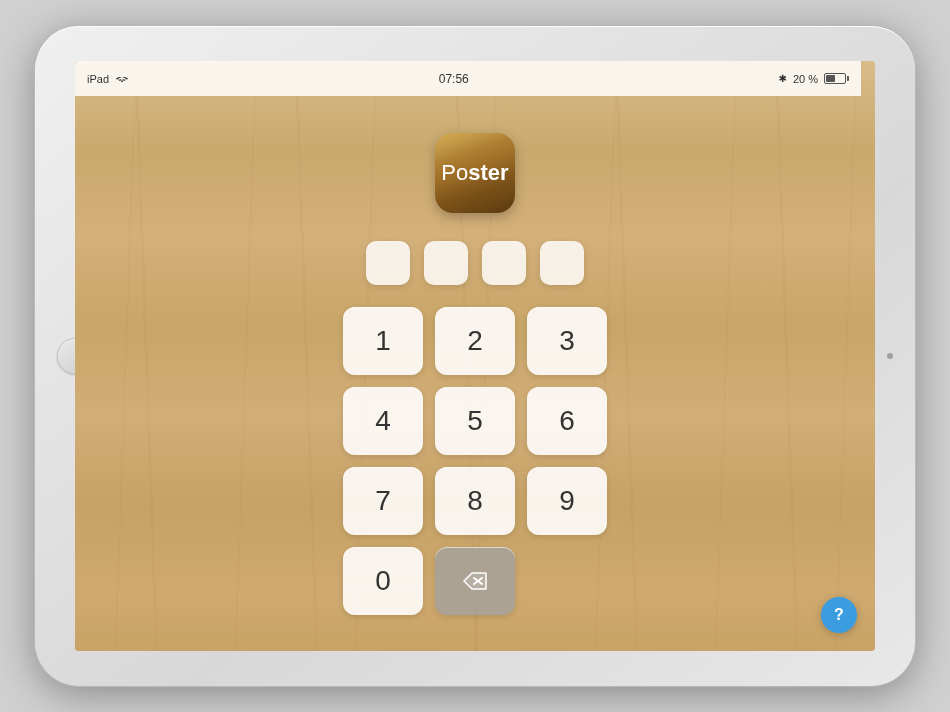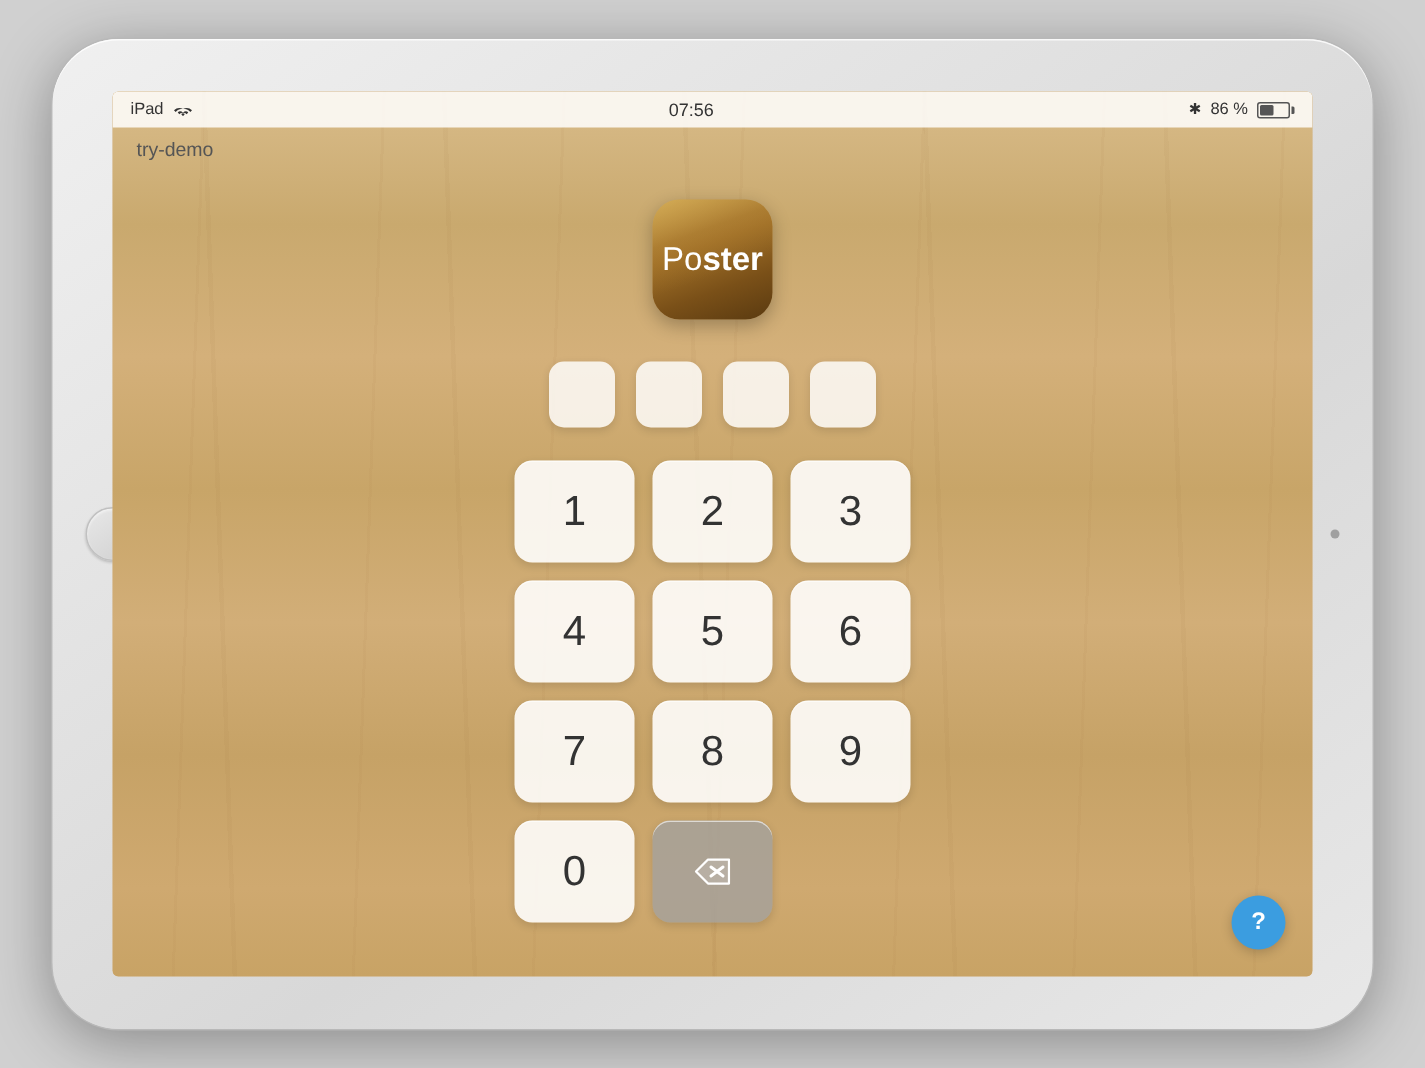--- a/index.html
+++ b/index.html
@@ -100,22 +100,22 @@
           #c8a365 100%
         );
       position: relative;
     }
 
     
     .status-bar {
       position: absolute;
       top: 0;
       left: 0;
-      right: 0;
-      height: 24px;
+      right: 14px;
+      height: 35px;
       background: rgba(255,255,255,0.85);
       display: flex;
       align-items: center;
       justify-content: space-between;
       padding: 0 12px;
       font-size: 11px;
       color: #333;
       z-index: 10;
     }
 
@@ -324,33 +324,30 @@
           <span>iPad</span>
           <svg width="14" height="11" viewBox="0 0 14 11">
             <path d="M7 9.5 L8.2 8 Q7.6 7.5 7 7.5 Q6.4 7.5 5.8 8 Z" fill="#333"></path>
             <path d="M7 7 Q5.2 5.5 3.5 6.8 L4.5 8.1 Q5.5 7.2 7 7.2 Q8.5 7.2 9.5 8.1 L10.5 6.8 Q8.8 5.5 7 7Z" fill="#333"></path>
             <path d="M7 4.5 Q3.5 3 1 5.5 L2.1 6.7 Q4 4.5 7 4.5 Q10 4.5 11.9 6.7 L13 5.5 Q10.5 3 7 4.5Z" fill="#333"></path>
           </svg>
         </div>
         <div class="status-center">07:56</div>
         <div class="status-right">
           <span style="font-size:10px;">✱</span>
-          <span>86 %</span>
+          <span>20 %</span>
           <div class="battery">
             <div class="battery-body">
               <div class="battery-fill"></div>
             </div>
             <div class="battery-cap"></div>
           </div>
         </div>
       </div>
 
-      <div class="app-bar">
-        <span class="app-name">try-demo</span>
-      </div>
 
       <div class="center-content">
 
         <div class="app-icon">
           <div class="app-icon-text">
             Po<span>ster</span>
           </div>
         </div>
 
         <div class="pin-dots">

